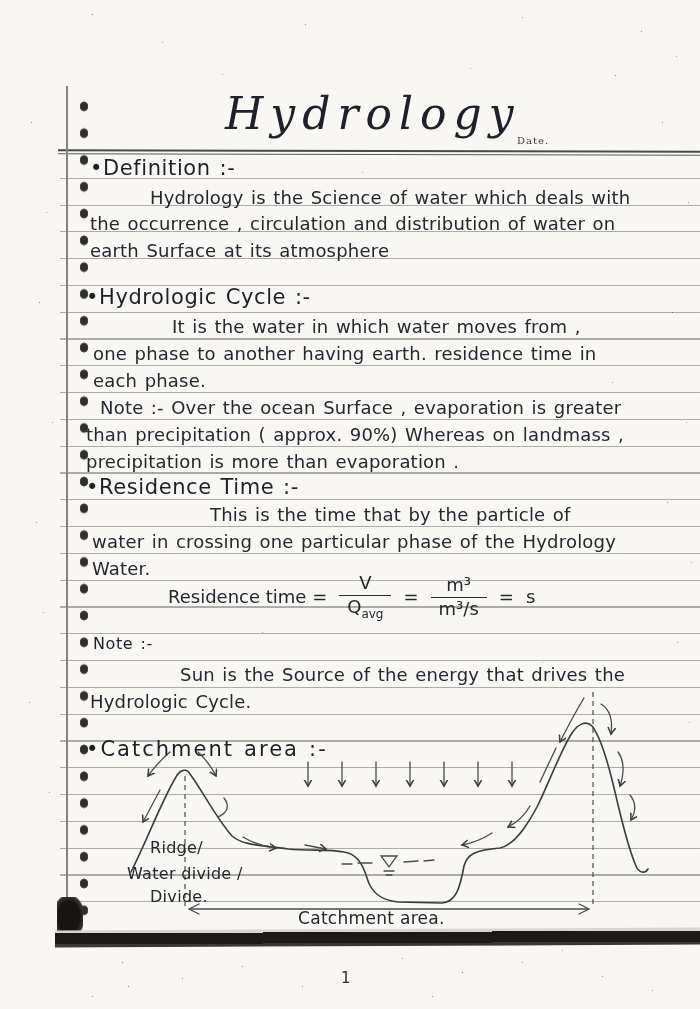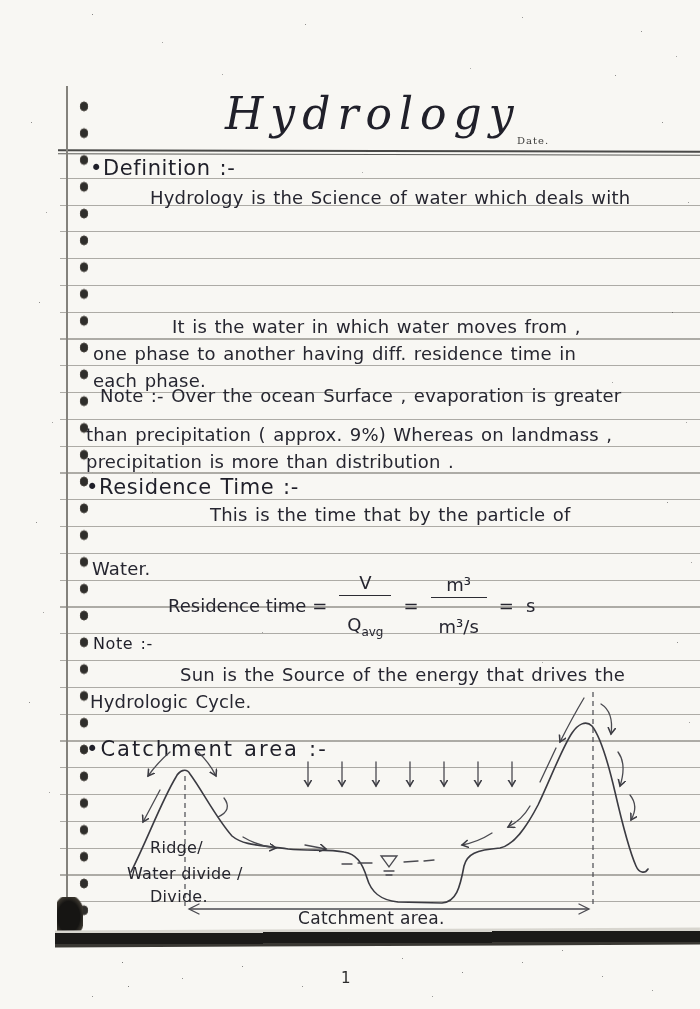--- a/index.html
+++ b/index.html
@@ -39,21 +39,21 @@
     letter-spacing:7px;color:#20202a;margin-left:19px;}
   .date{position:absolute;left:517px;top:135px;font:10px "DejaVu Serif",serif;
     letter-spacing:1px;color:#3c3c3a;}
   .pagenum{position:absolute;left:341px;top:969px;font:15px "DejaVu Sans",sans-serif;color:#2c2c2c;}
 
   
   .formula{position:absolute;left:168px;top:572px;display:flex;align-items:center;gap:12px;
     color:#262630;font:18px "DejaVu Sans",sans-serif;}
   .frac{display:inline-flex;flex-direction:column;align-items:center;}
   .frac .num{padding:0 10px 2px;}
-  .frac .den{border-top:1.6px solid #2c2c33;padding:18px 8px 0;}
+  .frac .den{border-top:1.6px solid #2c2c33;padding:0 8px 0;}
   .frac sub{font-size:12px;}
 
   
   .diagram{position:absolute;left:0;top:0;width:700px;height:1009px;pointer-events:none;}
   .dstroke{fill:none;stroke:#3b3b42;stroke-width:1.6;stroke-linecap:round;stroke-linejoin:round;}
   .dthin{fill:none;stroke:#4a4a50;stroke-width:1.3;stroke-linecap:round;}
   .ddash{fill:none;stroke:#4a4a50;stroke-width:1.2;stroke-dasharray:5 4;}
   .dlabel{font:16px "DejaVu Sans",sans-serif;fill:#26262e;letter-spacing:.3px;}
 
   
@@ -87,31 +87,35 @@
   <div class="holes"></div>
   <div class="bottom-blob"></div>
   <div class="bottom-bar"></div>
   <div class="speckles"></div>
 
   <div class="title">Hydrology</div>
   <div class="date">Date.</div>
 
   <div class="hw hw-head" style="left:90px;top:156px">•Definition :-</div>
   <div class="hw" style="left:150px;top:187px">Hydrology is the Science of water which deals with</div>
-
+  <div class="hw" style="left:90px;top:213px">the occurrence , circulation and distribution of water on</div>
+  <div class="hw" style="left:90px;top:240px">earth Surface at its atmosphere</div>
+
+  <div class="hw hw-head" style="left:86px;top:285px">•Hydrologic Cycle :-</div>
   <div class="hw" style="left:172px;top:316px">It is the water in which water moves from ,</div>
-  <div class="hw" style="left:93px;top:343px">one phase to another having diff. residence time in</div>
+  <div class="hw" style="left:93px;top:343px">one phase to another having earth. residence time in</div>
   <div class="hw" style="left:93px;top:370px">each phase.</div>
 
-  <div class="hw" style="left:100px;top:385px">Note :- Over the ocean Surface , evaporation is greater</div>
-  <div class="hw" style="left:86px;top:424px">than precipitation ( approx. 9%) Whereas on landmass ,</div>
-  <div class="hw" style="left:86px;top:451px">precipitation is more than distribution .</div>
+  <div class="hw" style="left:100px;top:397px">Note :- Over the ocean Surface , evaporation is greater</div>
+  <div class="hw" style="left:86px;top:424px">than precipitation ( approx. 90%) Whereas on landmass ,</div>
+  <div class="hw" style="left:86px;top:451px">precipitation is more than evaporation .</div>
 
   <div class="hw hw-head" style="left:86px;top:475px">•Residence Time :-</div>
   <div class="hw" style="left:210px;top:504px">This is the time that by the particle of</div>
+  <div class="hw" style="left:92px;top:531px">water in crossing one particular phase of the Hydrology</div>
   <div class="hw" style="left:92px;top:558px">Water.</div>
 
   <div class="formula">
     <span>Residence time =</span>
     <span class="frac">
       <span class="num">V</span>
       <span class="den"><span>Q</span><sub>avg</sub></span>
     </span>
     <span>=</span>
     <span class="frac">

